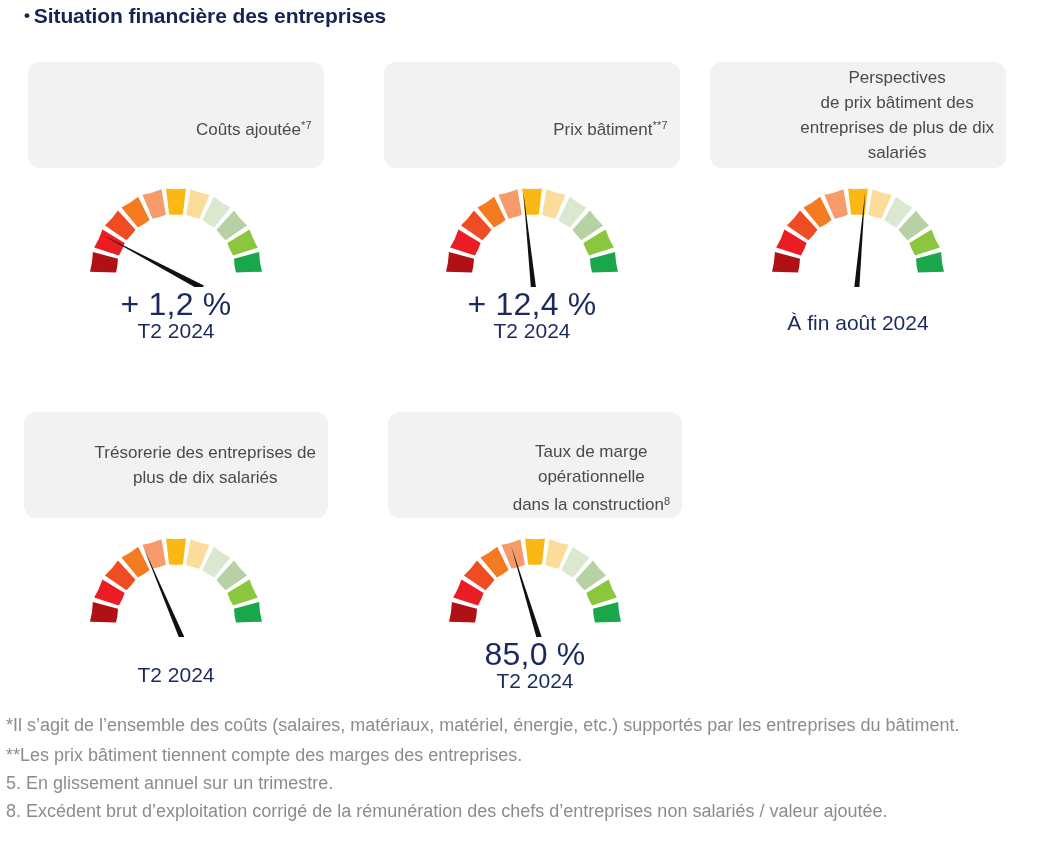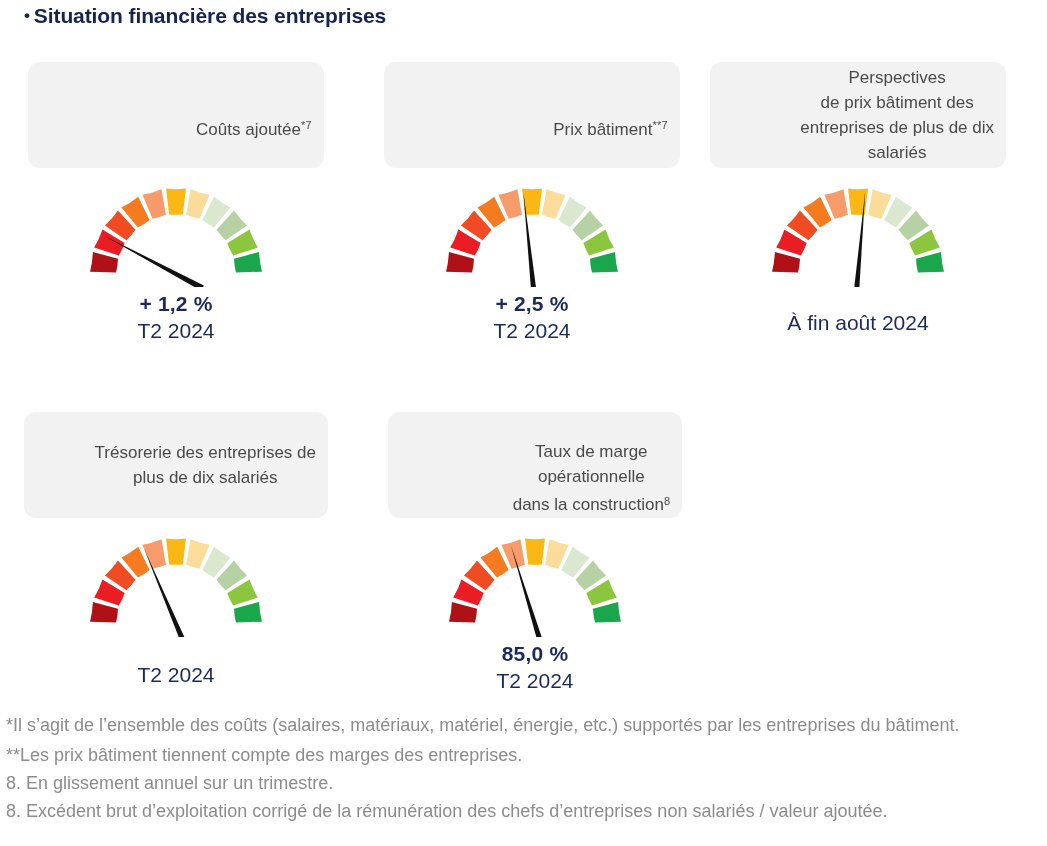--- a/index.html
+++ b/index.html
@@ -89,22 +89,22 @@
     margin-top: 14px;
   }
   .gauge-wrap svg { display: block; }
 
   
   .readout {
     text-align: center;
     margin-top: 2px;
   }
   .readout-value {
-    font-size: 21px;
-    font-weight: bold;
+    font-size: 32px;
+    font-weight: normal;
     color: #1b2a5e;
     line-height: 30px;
     letter-spacing: 0.2px;
   }
   .readout-period {
     font-size: 21px;
     color: #1b2a5e;
     line-height: 24px;
   }
   .readout.only-period { margin-top: 24px; }
@@ -201,21 +201,21 @@
           <path d="M 148.0554713773716 28.552681355701196 A 86 86 0 0 0 161.0636714439288 43.56494450390981
           L 139.57930565855497 58.20810081668126 A 60 60 0 0 1 130.5038172400267 47.73442885281479 Z" fill="#b6d2a4"></path>
           <path d="M 163.57899217285683 47.47885995589655 A 86 86 0 0 0 171.8308254553689 65.54785442931053
           L 147.0912735735132 73.54501471812364 A 60 60 0 0 1 141.33418058571408 60.938739504113876 Z" fill="#8cc63f"></path>
           <path d="M 173.14158061361286 70.01187654505019 A 86 86 0 0 0 175.96853265507286 89.67375987188147
           L 149.97804603842295 90.37704177108009 A 60 60 0 0 1 148.00575391647408 76.65944875236059 Z" fill="#1aa64b"></path>
           <path d="M 81.42866601205243 10.449204579801588 L 90.15228821192477 122.14924225085116 L 96.11941958413442 121.52207147124525 Z" fill="#111111"></path>
         </svg>
       </div>
     <div class="readout">
-      <div class="readout-value">+ 2,5 %</div>
+      <div class="readout-value">+ 12,4 %</div>
       <div class="readout-period">T2 2024</div>
     </div>
   </div>
 
   <div class="card row1 col3">
     <div class="card-titlebox">
       <div class="card-title">Perspectives
 de prix bâtiment des
 entreprises de plus de dix
 salariés</div>
@@ -328,15 +328,15 @@
       <div class="readout-value">85,0 %</div>
       <div class="readout-period">T2 2024</div>
     </div>
   </div>
 
 </div>
 
 <div class="footnotes">
   <div class="footnote first">*Il s’agit de l’ensemble des coûts (salaires, matériaux, matériel, énergie, etc.) supportés par les entreprises du bâtiment.</div>
   <div class="footnote">**Les prix bâtiment tiennent compte des marges des entreprises.</div>
-  <div class="footnote">8. En glissement annuel sur un trimestre.</div>
+  <div class="footnote">5. En glissement annuel sur un trimestre.</div>
   <div class="footnote">8. Excédent brut d’exploitation corrigé de la rémunération des chefs d’entreprises non salariés / valeur ajoutée.</div>
 </div>
 
 </body></html>

